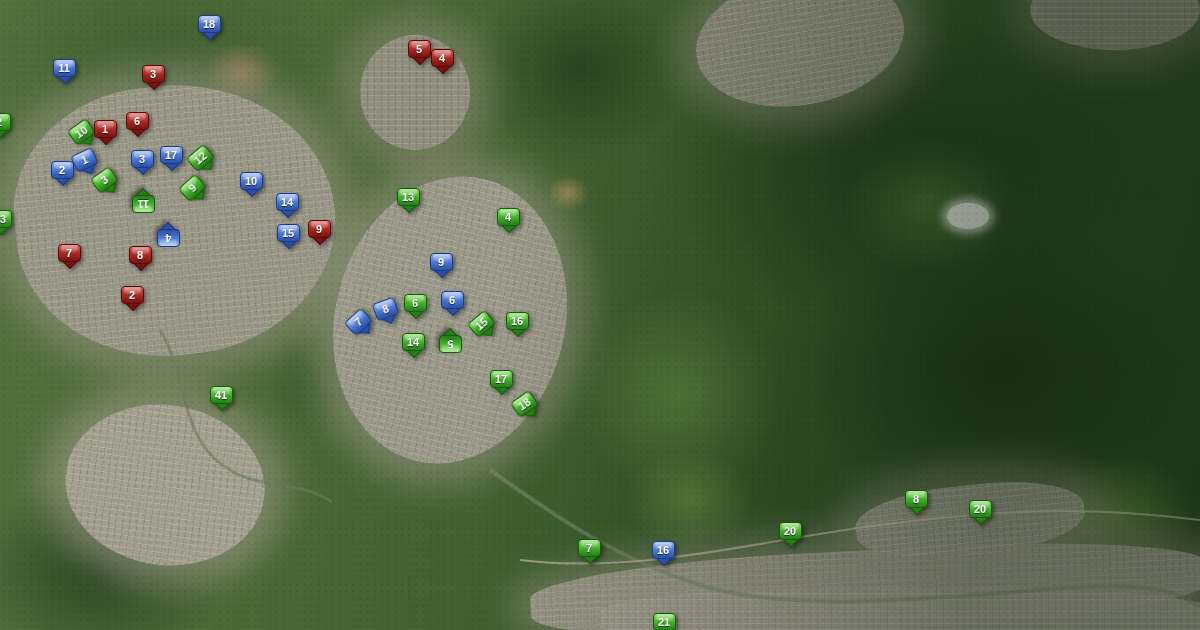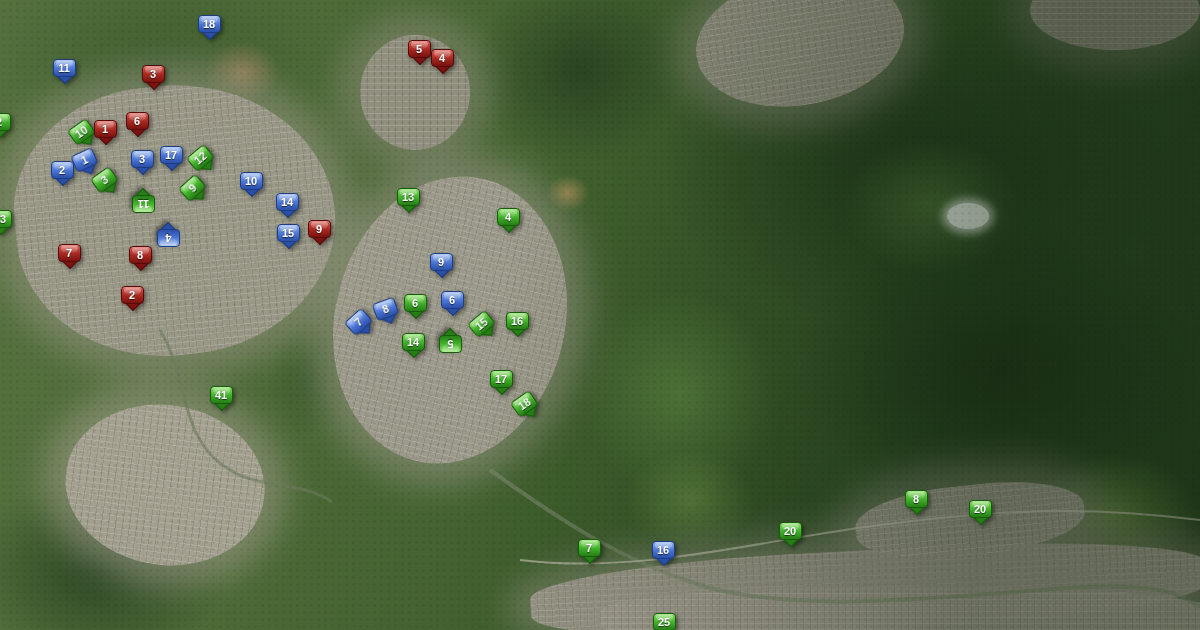--- a/index.html
+++ b/index.html
@@ -277,16 +277,16 @@
       <div class="marker green" style="left: 904.5px; top: 490px;">
         <div class="m-tail"></div>
         <div class="m-body">8</div>
       </div>
       <div class="marker green" style="left: 968.5px; top: 500px;">
         <div class="m-tail"></div>
         <div class="m-body">20</div>
       </div>
       <div class="marker green" style="left: 652.5px; top: 613px;">
         <div class="m-tail"></div>
-        <div class="m-body">25</div>
+        <div class="m-body">21</div>
       </div>
     </div>
 </div>
 
 </body></html>

